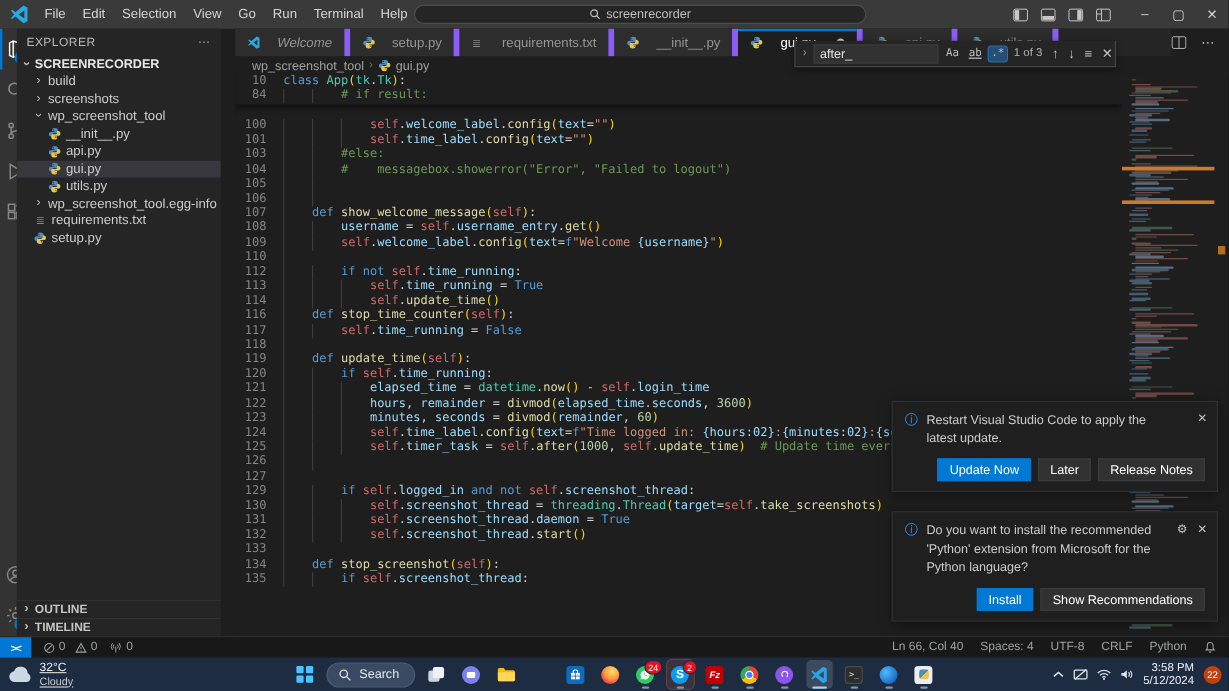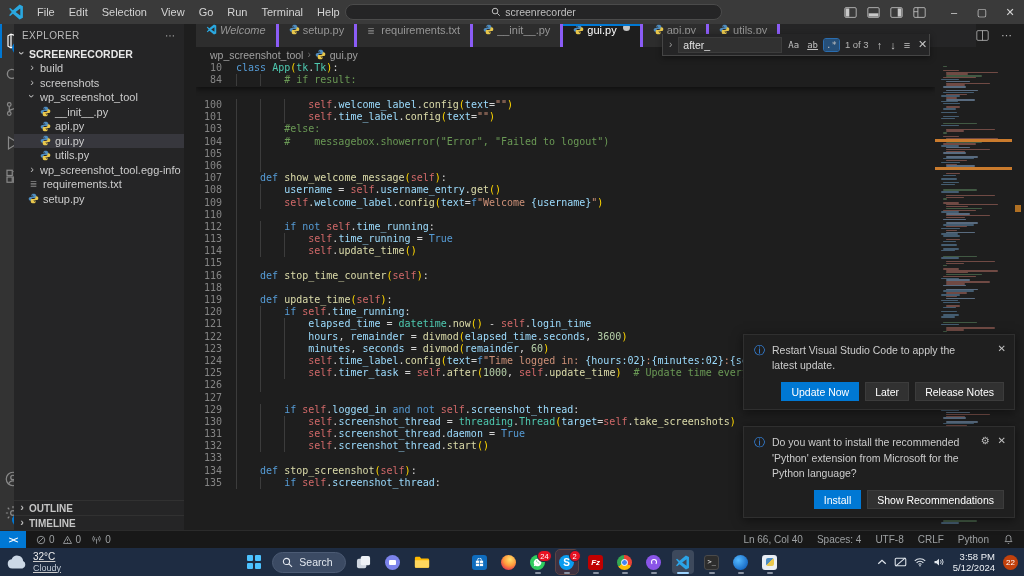--- a/index.html
+++ b/index.html
@@ -36,21 +36,21 @@
   .chev { color:#b9b9b9; font-size:11px; width:8px; display:inline-block; text-align:center; transform:translateY(-1px); }
   .chev.open { transform:rotate(90deg) translateX(-1px); }
   .ficon { width:11px; height:11px; flex:0 0 11px; }
   .txt-ficon { color:#8a8a8a; font-size:9px; width:11px; text-align:center; }
   .sb-panels { position:absolute; bottom:0; left:0; right:0; }
   .sb-panel { height:15px; border-top:1px solid #313131; display:flex; align-items:center; gap:3px; padding-left:4px; color:#c5c5c5; font-weight:bold; font-size:10px; }
 
   
   .editor-pane { position:absolute; left:196px; top:24px; right:0; bottom:46px; background:#1e1e1e; }
   .tabbar { position:absolute; top:0; left:0; right:0; height:23px; background:#252526; display:flex; }
-  .tab { height:23px; display:flex; align-items:flex-start; gap:2px; padding:0 10px; background:#2d2d2d; color:#969696; font-size:11px; border-right:3px solid #8b5cf6; position:relative; white-space:nowrap; }
+  .tab { height:23px; display:flex; align-items:center; gap:13px; padding:0 10px; background:#2d2d2d; color:#969696; font-size:11px; border-right:5px solid #8b5cf6; position:relative; white-space:nowrap; }
   .tab.active { background:#1e1e1e; color:#ffffff; }
   .tab.active::before { content:""; position:absolute; top:0; left:0; right:0; height:1.5px; background:#0078d4; }
   .tab .dot { width:7px; height:7px; border-radius:50%; background:#c5c5c5; margin-left:4px; }
   .tab.italic .tab-label { font-style:italic; }
   .tab-icon { width:12px; height:12px; }
   .tab-actions { margin-left:auto; display:flex; align-items:center; gap:12px; padding-right:12px; color:#b6b6b6; background:#1e1e1e; }
   .breadcrumb { position:absolute; top:23px; left:0; right:0; height:15px; display:flex; align-items:center; gap:4px; padding-left:14px; color:#a0a0a0; font-size:10.5px; background:#1e1e1e; }
   .breadcrumb .sep { color:#6e6e6e; font-size:10px; }
 
   .editor-content { position:absolute; top:38px; left:0; right:0; bottom:0; overflow:hidden; }
@@ -385,22 +385,22 @@
           <div class="code-row"><span class="ln">104</span><span class="code-text" style="padding-left: 48.184px;"><span class="guide" style="left: 0px;"></span><span class="guide" style="left: 24.092px;"></span><span class="c-com">#    messagebox.showerror("Error", "Failed to logout")</span></span></div>
           <div class="code-row"><span class="ln">105</span><span class="code-text" style="padding-left: 48.184px;"><span class="guide" style="left: 0px;"></span><span class="guide" style="left: 24.092px;"></span></span></div>
           <div class="code-row"><span class="ln">106</span><span class="code-text" style="padding-left: 48.184px;"><span class="guide" style="left: 0px;"></span><span class="guide" style="left: 24.092px;"></span></span></div>
           <div class="code-row"><span class="ln">107</span><span class="code-text" style="padding-left: 24.092px;"><span class="guide" style="left: 0px;"></span><span class="c-kw">def </span><span class="c-fn">show_welcome_message</span><span class="c-p">(</span><span class="c-slf">self</span><span class="c-p">)</span><span class="c-txt">:</span></span></div>
           <div class="code-row"><span class="ln">108</span><span class="code-text" style="padding-left: 48.184px;"><span class="guide" style="left: 0px;"></span><span class="guide" style="left: 24.092px;"></span><span class="c-var">username</span><span class="c-txt"> = </span><span class="c-slf">self</span><span class="c-txt">.</span><span class="c-var">username_entry</span><span class="c-txt">.</span><span class="c-fn">get</span><span class="c-p">()</span></span></div>
           <div class="code-row"><span class="ln">109</span><span class="code-text" style="padding-left: 48.184px;"><span class="guide" style="left: 0px;"></span><span class="guide" style="left: 24.092px;"></span><span class="c-slf">self</span><span class="c-txt">.</span><span class="c-var">welcome_label</span><span class="c-txt">.</span><span class="c-fn">config</span><span class="c-p">(</span><span class="c-var">text</span><span class="c-txt">=</span><span class="c-kw">f</span><span class="c-str">"Welcome </span><span class="c-var">{username}</span><span class="c-str">"</span><span class="c-p">)</span></span></div>
           <div class="code-row"><span class="ln">110</span><span class="code-text" style="padding-left: 24.092px;"><span class="guide" style="left: 0px;"></span></span></div>
           <div class="code-row"><span class="ln">112</span><span class="code-text" style="padding-left: 48.184px;"><span class="guide" style="left: 0px;"></span><span class="guide" style="left: 24.092px;"></span><span class="c-kw">if </span><span class="c-kw">not </span><span class="c-slf">self</span><span class="c-txt">.</span><span class="c-var">time_running</span><span class="c-txt">:</span></span></div>
           <div class="code-row"><span class="ln">113</span><span class="code-text" style="padding-left: 72.276px;"><span class="guide" style="left: 0px;"></span><span class="guide" style="left: 24.092px;"></span><span class="guide" style="left: 48.184px;"></span><span class="c-slf">self</span><span class="c-txt">.</span><span class="c-var">time_running</span><span class="c-txt"> = </span><span class="c-kw">True</span></span></div>
           <div class="code-row"><span class="ln">114</span><span class="code-text" style="padding-left: 72.276px;"><span class="guide" style="left: 0px;"></span><span class="guide" style="left: 24.092px;"></span><span class="guide" style="left: 48.184px;"></span><span class="c-slf">self</span><span class="c-txt">.</span><span class="c-fn">update_time</span><span class="c-p">()</span></span></div>
-          <div class="code-row"><span class="ln">115</span><span class="code-text" style="padding-left: 24.092px;"><span class="guide" style="left: 0px;"></span></span></div>
           <div class="code-row"><span class="ln">116</span><span class="code-text" style="padding-left: 24.092px;"><span class="guide" style="left: 0px;"></span><span class="c-kw">def </span><span class="c-fn">stop_time_counter</span><span class="c-p">(</span><span class="c-slf">self</span><span class="c-p">)</span><span class="c-txt">:</span></span></div>
+          <div class="code-row"><span class="ln">117</span><span class="code-text" style="padding-left: 48.184px;"><span class="guide" style="left: 0px;"></span><span class="guide" style="left: 24.092px;"></span><span class="c-slf">self</span><span class="c-txt">.</span><span class="c-var">time_running</span><span class="c-txt"> = </span><span class="c-kw">False</span></span></div>
           <div class="code-row"><span class="ln">118</span><span class="code-text" style="padding-left: 24.092px;"><span class="guide" style="left: 0px;"></span></span></div>
           <div class="code-row"><span class="ln">119</span><span class="code-text" style="padding-left: 24.092px;"><span class="guide" style="left: 0px;"></span><span class="c-kw">def </span><span class="c-fn">update_time</span><span class="c-p">(</span><span class="c-slf">self</span><span class="c-p">)</span><span class="c-txt">:</span></span></div>
           <div class="code-row"><span class="ln">120</span><span class="code-text" style="padding-left: 48.184px;"><span class="guide" style="left: 0px;"></span><span class="guide" style="left: 24.092px;"></span><span class="c-kw">if </span><span class="c-slf">self</span><span class="c-txt">.</span><span class="c-var">time_running</span><span class="c-txt">:</span></span></div>
           <div class="code-row"><span class="ln">121</span><span class="code-text" style="padding-left: 72.276px;"><span class="guide" style="left: 0px;"></span><span class="guide" style="left: 24.092px;"></span><span class="guide" style="left: 48.184px;"></span><span class="c-var">elapsed_time</span><span class="c-txt"> = </span><span class="c-cls">datetime</span><span class="c-txt">.</span><span class="c-fn">now</span><span class="c-p">()</span><span class="c-txt"> - </span><span class="c-slf">self</span><span class="c-txt">.</span><span class="c-var">login_time</span></span></div>
           <div class="code-row"><span class="ln">122</span><span class="code-text" style="padding-left: 72.276px;"><span class="guide" style="left: 0px;"></span><span class="guide" style="left: 24.092px;"></span><span class="guide" style="left: 48.184px;"></span><span class="c-var">hours</span><span class="c-txt">, </span><span class="c-var">remainder</span><span class="c-txt"> = </span><span class="c-fn">divmod</span><span class="c-p">(</span><span class="c-var">elapsed_time</span><span class="c-txt">.</span><span class="c-var">seconds</span><span class="c-txt">, </span><span class="c-num">3600</span><span class="c-p">)</span></span></div>
           <div class="code-row"><span class="ln">123</span><span class="code-text" style="padding-left: 72.276px;"><span class="guide" style="left: 0px;"></span><span class="guide" style="left: 24.092px;"></span><span class="guide" style="left: 48.184px;"></span><span class="c-var">minutes</span><span class="c-txt">, </span><span class="c-var">seconds</span><span class="c-txt"> = </span><span class="c-fn">divmod</span><span class="c-p">(</span><span class="c-var">remainder</span><span class="c-txt">, </span><span class="c-num">60</span><span class="c-p">)</span></span></div>
           <div class="code-row"><span class="ln">124</span><span class="code-text" style="padding-left: 72.276px;"><span class="guide" style="left: 0px;"></span><span class="guide" style="left: 24.092px;"></span><span class="guide" style="left: 48.184px;"></span><span class="c-slf">self</span><span class="c-txt">.</span><span class="c-var">time_label</span><span class="c-txt">.</span><span class="c-fn">config</span><span class="c-p">(</span><span class="c-var">text</span><span class="c-txt">=</span><span class="c-kw">f</span><span class="c-str">"Time logged in: </span><span class="c-var">{hours:02}</span><span class="c-str">:</span><span class="c-var">{minutes:02}</span><span class="c-str">:</span><span class="c-var">{seconds:02}</span><span class="c-str">"</span><span class="c-p">)</span></span></div>
           <div class="code-row"><span class="ln">125</span><span class="code-text" style="padding-left: 72.276px;"><span class="guide" style="left: 0px;"></span><span class="guide" style="left: 24.092px;"></span><span class="guide" style="left: 48.184px;"></span><span class="c-slf">self</span><span class="c-txt">.</span><span class="c-var">timer_task</span><span class="c-txt"> = </span><span class="c-slf">self</span><span class="c-txt">.</span><span class="c-fn">after</span><span class="c-p">(</span><span class="c-num">1000</span><span class="c-txt">, </span><span class="c-slf">self</span><span class="c-txt">.</span><span class="c-fn">update_time</span><span class="c-p">)</span><span class="c-com">  # Update time every second</span></span></div>
           <div class="code-row"><span class="ln">126</span><span class="code-text" style="padding-left: 48.184px;"><span class="guide" style="left: 0px;"></span><span class="guide" style="left: 24.092px;"></span></span></div>
           <div class="code-row"><span class="ln">127</span><span class="code-text" style="padding-left: 24.092px;"><span class="guide" style="left: 0px;"></span></span></div>

